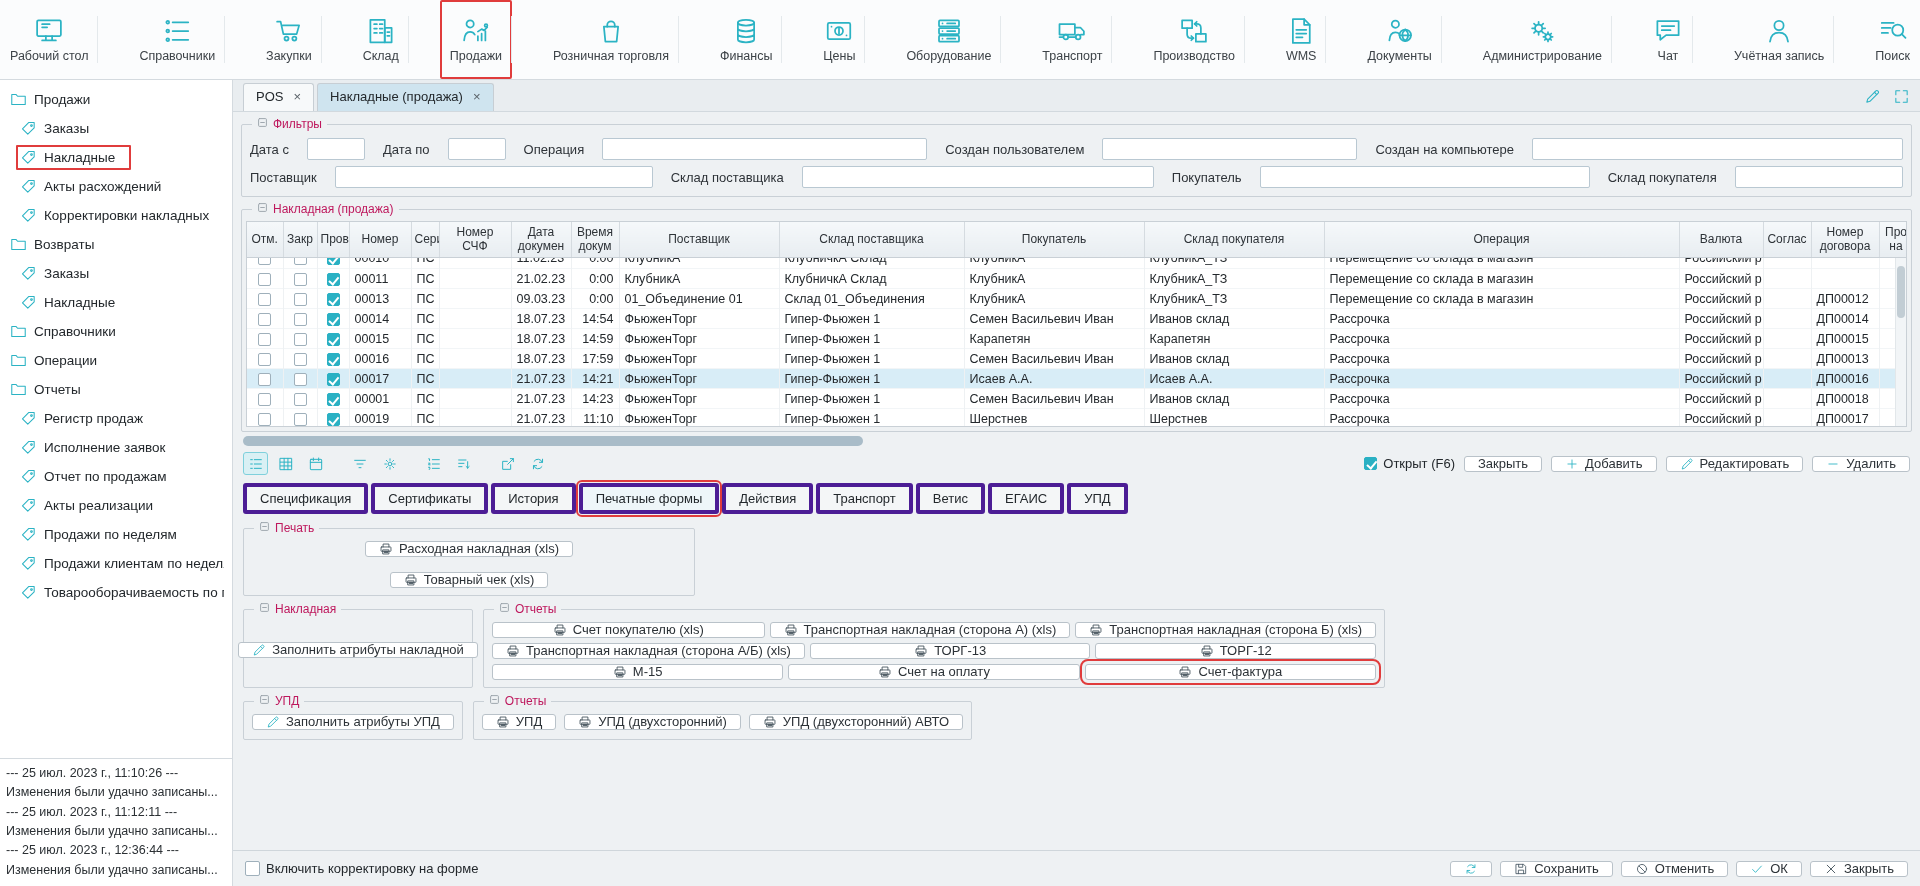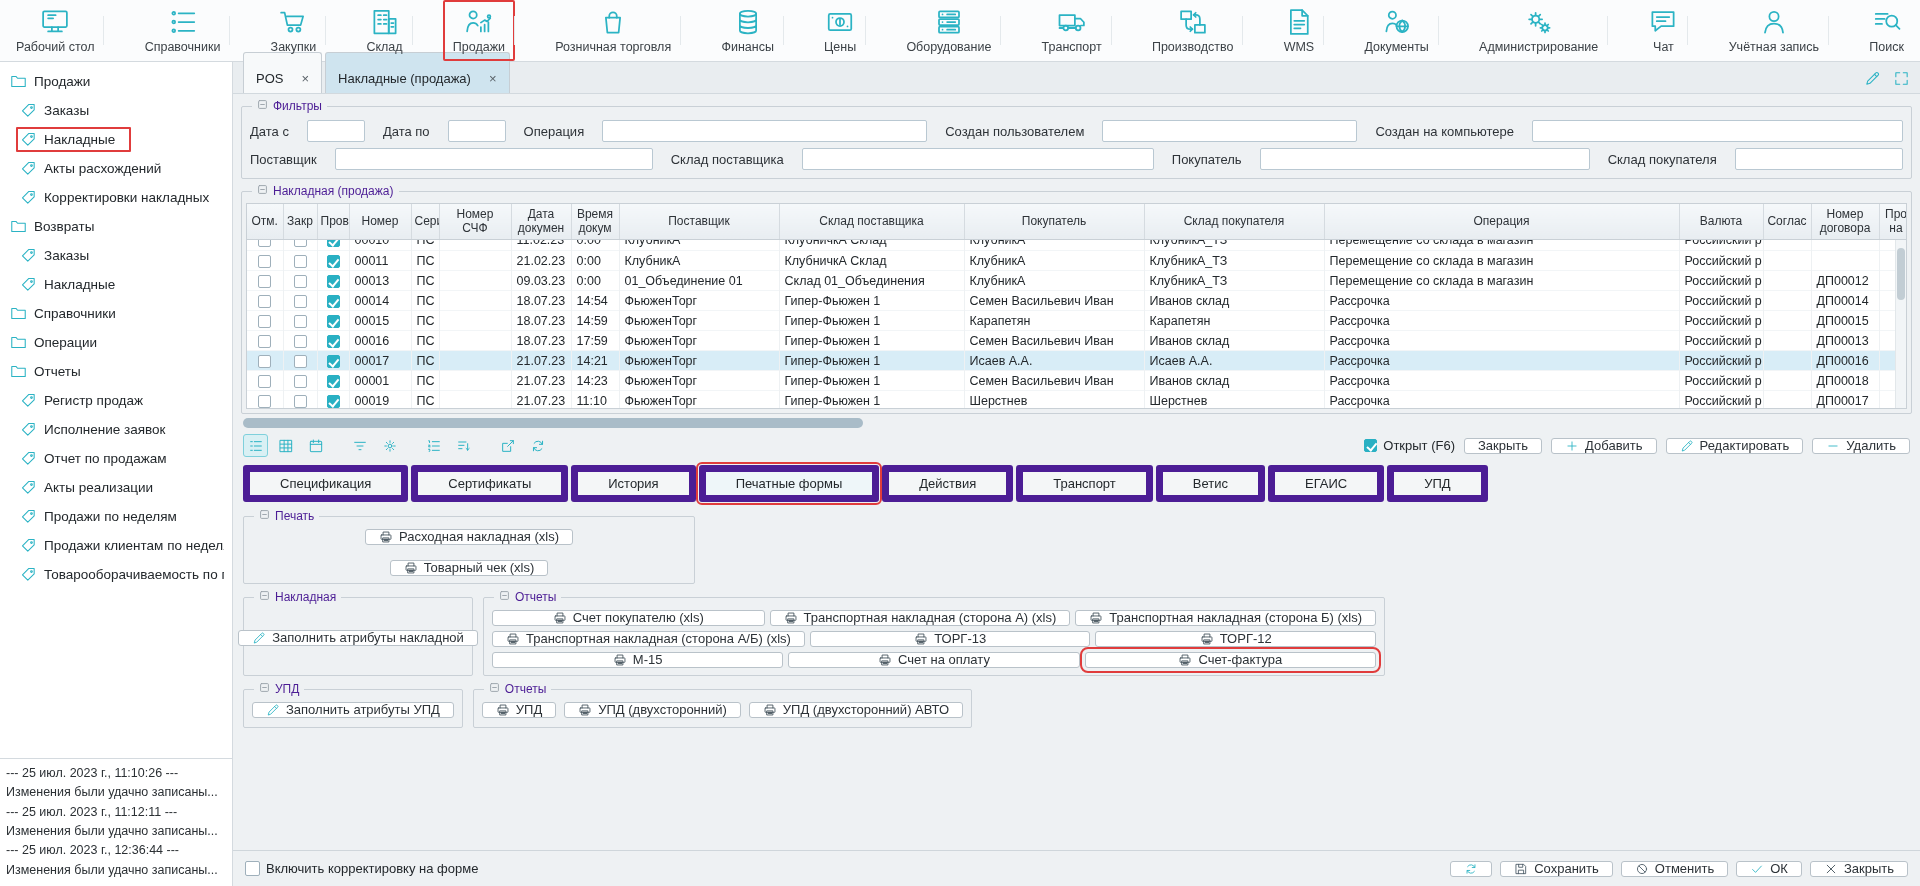--- a/index.html
+++ b/index.html
@@ -2,22 +2,22 @@
 <html><head>
 <meta charset="utf-8">
 <style>
   *{margin:0;padding:0;box-sizing:border-box}
   html,body{width:1920px;height:886px;overflow:hidden;background:#eef1f3;
     font-family:"Liberation Sans",sans-serif;font-size:13px;color:#23282c}
   .app{display:flex;flex-direction:column;height:100%}
   .ic{fill:none;stroke:currentColor;stroke-width:1.5;stroke-linecap:round;stroke-linejoin:round}
 
   
-  .ribbon{height:62px;background:#fbfcfd;border-bottom:1px solid #d4dadf;display:flex;
-    align-items:stretch;justify-content:space-between;padding:0 6px}
+  .ribbon{height:80px;background:#fbfcfd;border-bottom:1px solid #d4dadf;display:flex;
+    align-items:stretch;justify-content:space-between;padding:0 0}
   .ribbon-item{display:flex;flex-direction:column;align-items:center;justify-content:center;gap:3px;
     padding:3px 8px;position:relative;cursor:pointer;border:2px solid transparent;border-radius:2px}
   .ribbon-item:not(:last-child)::after{content:"";position:absolute;right:-2px;top:14px;bottom:14px;width:1px;background:#e4e9ec}
   .ribbon-item .ic{width:30px;height:30px;color:#2bb3c4;stroke-width:1.4}
   .rlabel{font-size:12.5px;color:#3c4247;white-space:nowrap}
   .ribbon-item.hl{border-color:#e03c3c}
 
   .main{flex:1;display:flex;min-height:0}
 
   
@@ -29,53 +29,53 @@
     white-space:nowrap;overflow:hidden;border-radius:1px}
   .twrap.hl{border-color:#e03c3c;padding-right:14px}
   .titem .ic{width:17px;height:17px;color:#2bb3c4;flex:none}
   .log{border-top:1px solid #d4dadf;padding:5px 6px 6px;font-size:12.5px;line-height:1.55;color:#2b3034}
   .log div{white-space:nowrap;overflow:hidden}
 
   
   .content{flex:1;display:flex;flex-direction:column;min-width:0;background:#eef1f3}
   .doc-tabbar{height:32px;display:flex;align-items:flex-end;padding:4px 10px 0;background:#e9edf0;
     border-bottom:1px solid #d2d9de}
-  .doc-tab{display:flex;align-items:center;gap:18px;padding:18px 12px 7px;border:1px solid #c7ced4;border-bottom:none;
+  .doc-tab{display:flex;align-items:center;gap:10px;padding:5px 12px 7px;border:1px solid #c7ced4;border-bottom:none;
     border-radius:3px 3px 0 0;background:#f7f9fa;margin-right:3px;cursor:pointer;white-space:nowrap}
   .doc-tab.active{background:#cfe4ef}
   .doc-tab .x{color:#5a6268;font-size:13px;line-height:1;cursor:pointer}
   .tab-actions{margin-left:auto;display:flex;gap:12px;align-items:center;padding-bottom:6px}
   .tab-actions .abtn{cursor:pointer;display:flex}
   .tab-actions .ic{width:17px;height:17px;color:#2bb3c4}
 
   
   .gbox{position:relative;border:1px solid #c9d0d6;border-radius:2px}
   .gtitle{position:absolute;top:-8px;left:10px;display:flex;align-items:center;gap:5px;background:#eef1f3;
-    padding:0 5px;color:#4c1d95;font-size:12px;line-height:14px;z-index:2}
+    padding:0 5px;color:#be185d;font-size:12px;line-height:14px;z-index:2}
   .gtitle .ic{width:11px;height:11px;color:#98a1a8;stroke-width:2}
 
   
   .filters{margin:12px 8px 0;padding:13px 8px 8px}
   .frow{display:flex;align-items:center;gap:18px}
   .frow + .frow{margin-top:6px}
   .frow label{white-space:nowrap;color:#2e3338}
   .frow input{height:22px;border:1px solid #b9c8d2;border-radius:2px;background:#fff;padding:0 6px;font:inherit;font-size:12.5px}
   .frow input.grow{flex:1;min-width:40px}
 
   
   .grid-gbox{margin:12px 8px 0;padding:11px 4px 4px}
   .grid-wrap{position:relative;background:#fff;border:1px solid #c9d0d6;overflow:hidden}
   .gtable{border-collapse:collapse;table-layout:fixed;width:1666px}
   .gtable th{background:linear-gradient(#f5f8fa,#e8edf1);border-right:1px solid #d5dbe0;border-bottom:1px solid #c9d0d6;
     font-weight:400;font-size:12px;color:#2e3338;padding:1px 3px;height:35px;overflow:hidden;white-space:pre-line;line-height:1.2;cursor:pointer}
   .gtable td{border-right:1px solid #eef1f3;height:20px;padding:0 5px;font-size:12.5px;white-space:nowrap;overflow:hidden}
   .gtable tbody tr{border-bottom:1px solid #f2f5f7;background:#fff;cursor:pointer}
   .gtable tbody tr.selected{background:#d8edf7}
   .gtable td.ck{text-align:center;padding:0}
-  .gtable td.c-time{}
+  .gtable td.c-time{text-align:right}
   .grid-viewport{height:168px;overflow:hidden}
   #gridBody{transform:translateY(-9px)}
   .vscroll{position:absolute;top:36px;right:0;bottom:0;width:11px;background:#f2f5f7;border-left:1px solid #e2e7ea}
   .vthumb{position:absolute;top:8px;left:1px;right:1px;height:52px;background:#c2cdd4;border-radius:4px}
   .cb{width:13px;height:13px;border:1px solid #9fb0bb;border-radius:2px;background:#fff;display:inline-block;
     vertical-align:middle;position:relative;flex:none}
   .cb.checked{background:#29b0c3;border-color:#29b0c3}
   .cb.checked::after{content:"";position:absolute;left:3.5px;top:1px;width:4px;height:7.5px;
     border:solid #fff;border-width:0 2px 2px 0;transform:rotate(40deg)}
   .hscroll{height:12px;margin:3px 8px 0;position:relative}
@@ -90,21 +90,21 @@
   .spacer{width:9px}
   .grid-toolbar .right{margin-left:auto;display:flex;align-items:center;gap:9px}
   .chk{display:inline-flex;align-items:center;gap:6px;cursor:pointer;white-space:nowrap}
   .btn{display:inline-flex;align-items:center;justify-content:center;gap:6px;height:16px;padding:0 13px;background:#fff;
     border:1px solid #b9c2c9;border-radius:3px;font:inherit;font-size:13px;color:#2c3237;cursor:pointer;white-space:nowrap}
   .btn .ic{width:14px;height:14px}
   .grid-toolbar .btn .ic{color:#2bb3c4}
 
   
   .detail-tabs{display:flex;gap:3px;padding:2px 10px 0}
-  .dtab{padding:4px 30px;border:7px solid #4c1d95;border-radius:3px;background:#f4f6f7;cursor:pointer;white-space:nowrap}
+  .dtab{padding:4px 13px;border:4px solid #4c1d95;border-radius:3px;background:#f4f6f7;cursor:pointer;white-space:nowrap}
   .dtab.active{background:#eef6f9;outline:2px solid #e03c3c;outline-offset:1px}
 
   
   .print-area{padding:14px 10px 0;display:flex;flex-direction:column;gap:13px}
   .print-area .gbox{padding:12px 8px 7px;background:#eef1f3}
   .pa-row{display:flex;gap:10px;align-items:stretch}
   .pbox{width:452px}
   .stack{display:flex;flex-direction:column;align-items:center;gap:15px}
   .nbox{width:230px;display:flex;align-items:center;justify-content:center}
   .rbox{width:902px}

